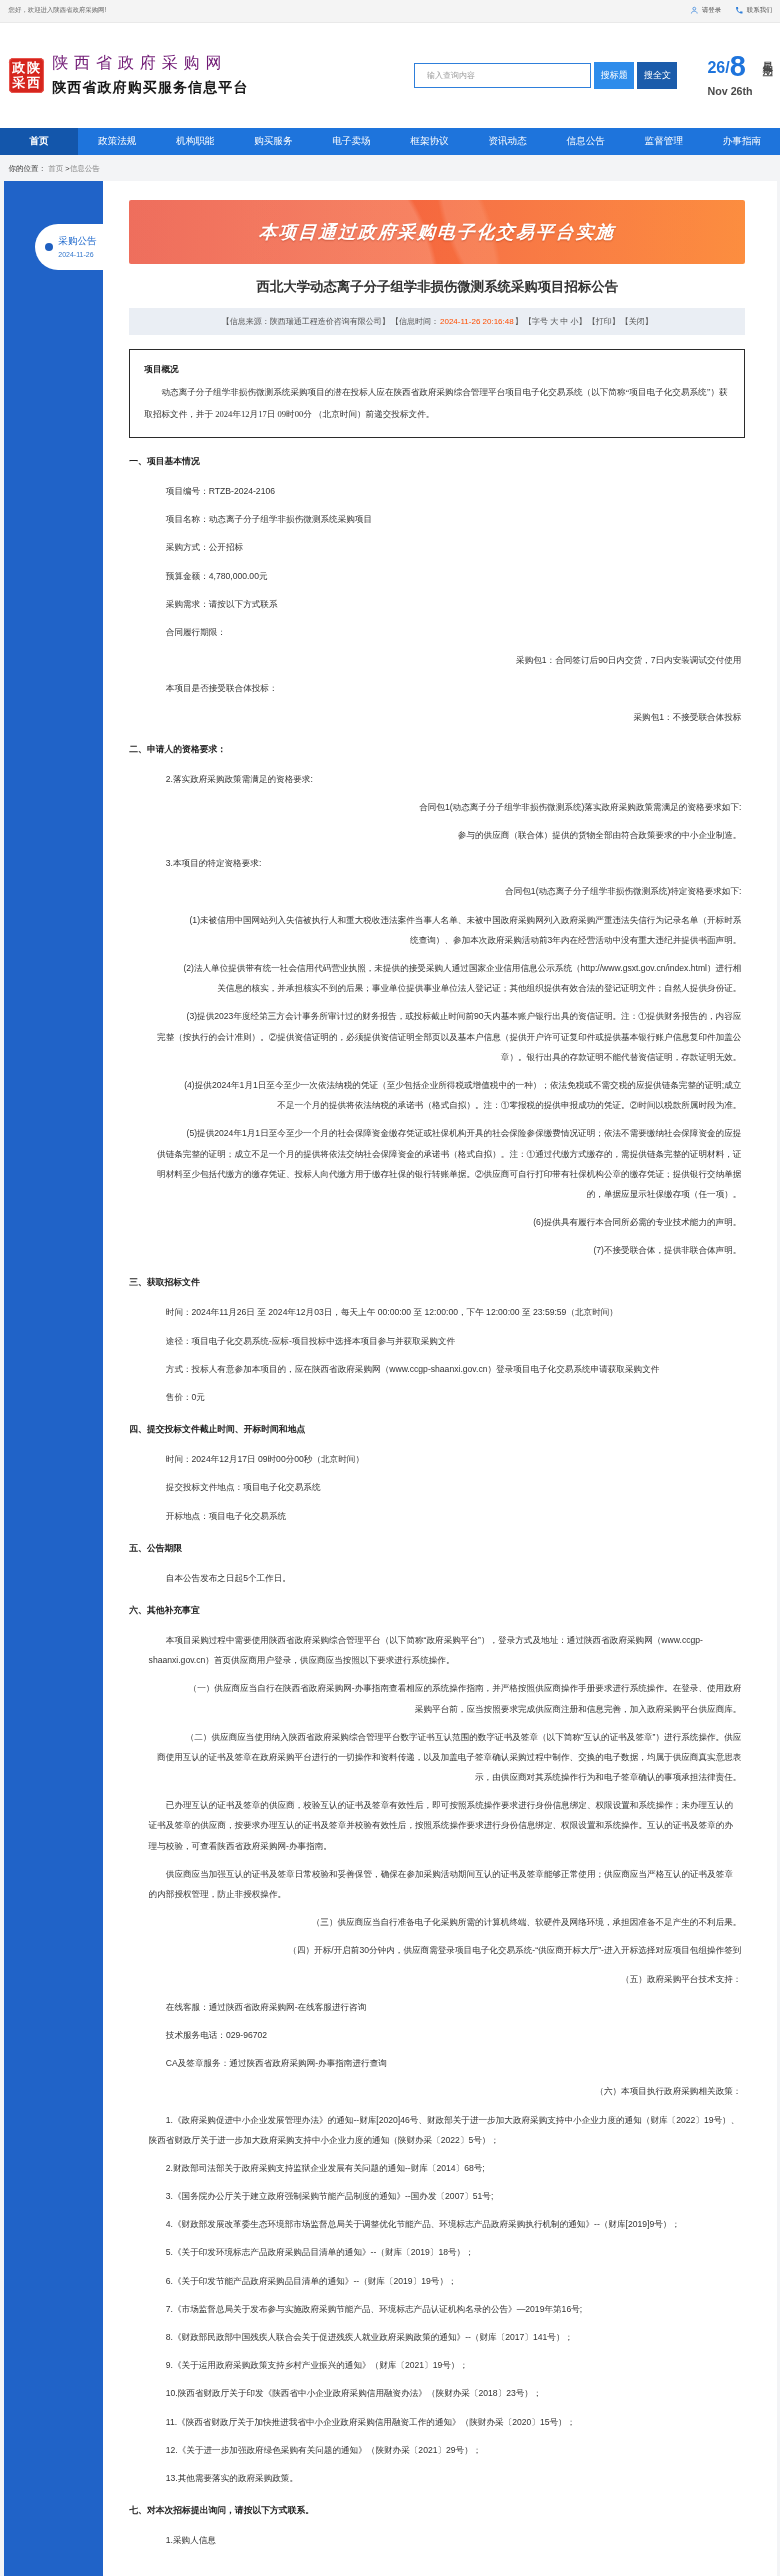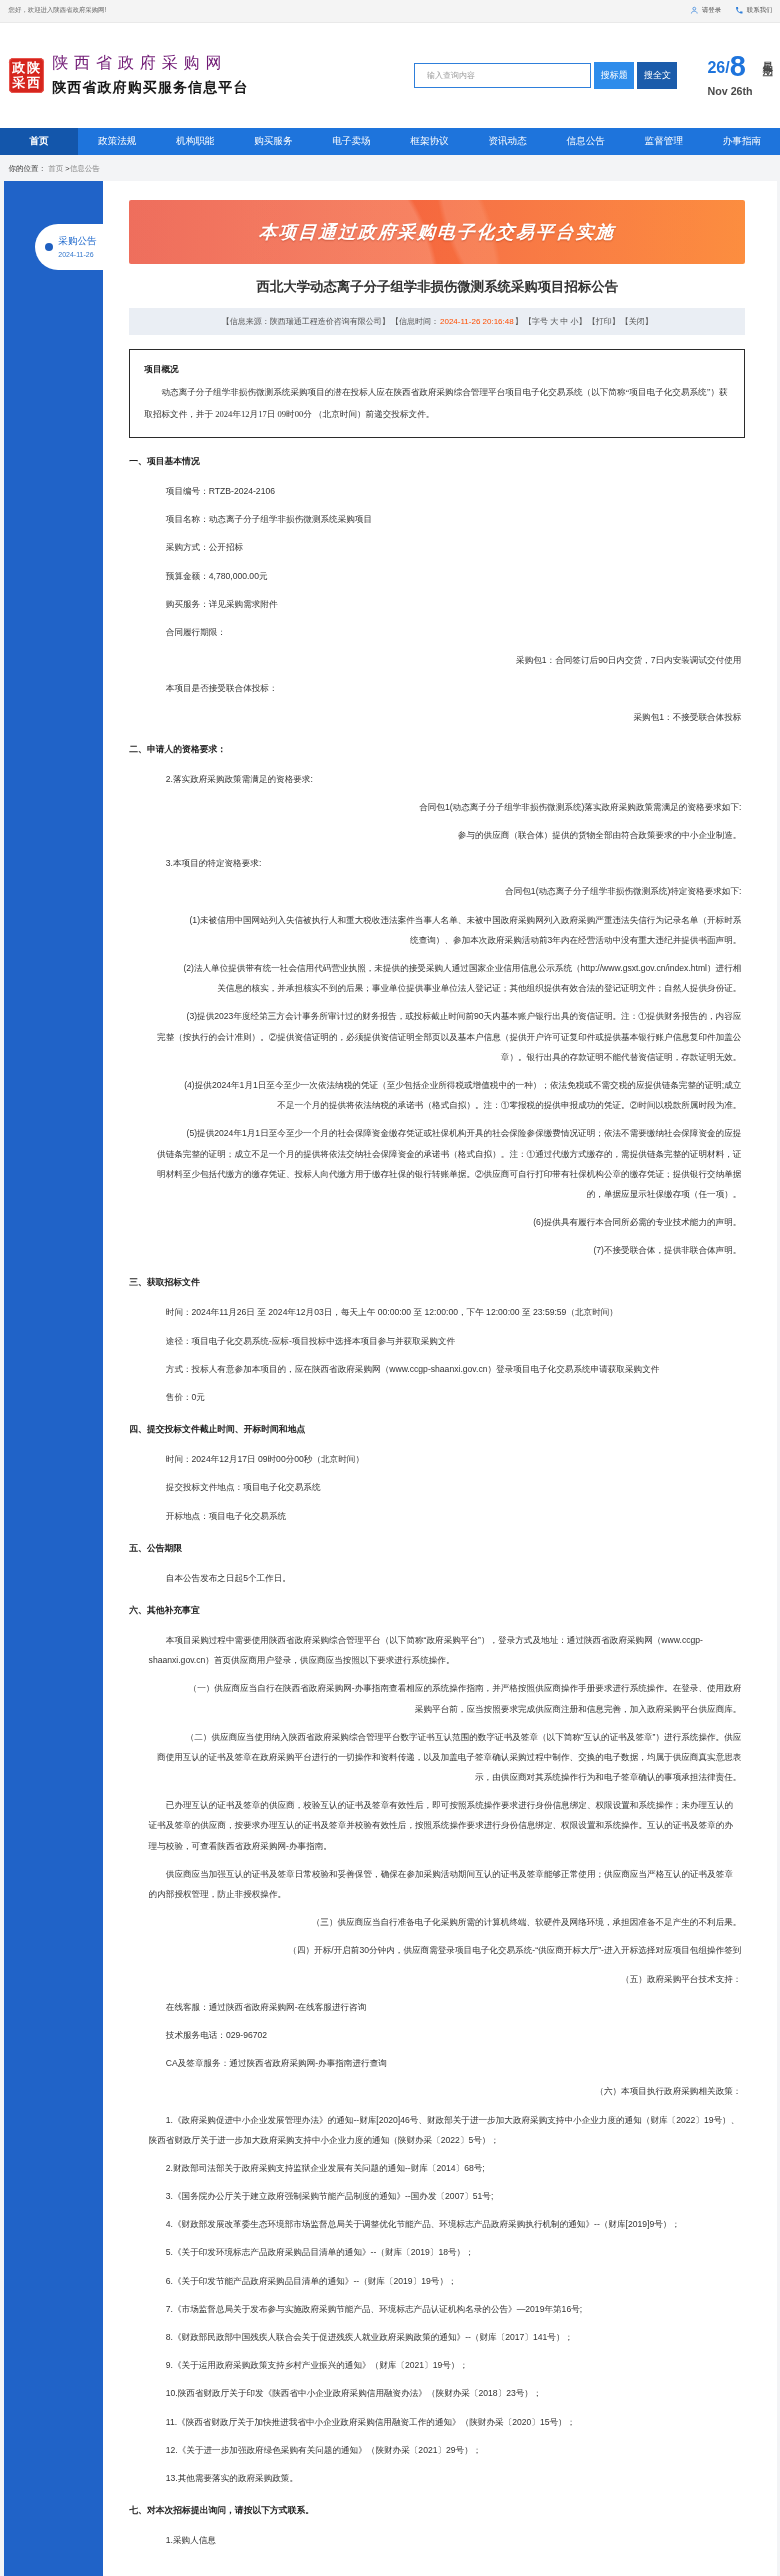--- a/index.html
+++ b/index.html
@@ -202,21 +202,21 @@
         <div class="overview-text">动态离子分子组学非损伤微测系统采购项目的潜在投标人应在陕西省政府采购综合管理平台项目电子化交易系统（以下简称“项目电子化交易系统”）获取招标文件，并于 2024年12月17日 09时00分 （北京时间）前递交投标文件。</div>
       </div>
     </div>
 
     <div class="blocks" id="blocks">
         <h3 class="sec-h">一、项目基本情况</h3>
         <p class="para">项目编号：RTZB-2024-2106</p>
         <p class="para">项目名称：动态离子分子组学非损伤微测系统采购项目</p>
         <p class="para">采购方式：公开招标</p>
         <p class="para">预算金额：4,780,000.00元</p>
-        <p class="para">购买服务：详见采购需求附件</p>
+        <p class="para">采购需求：请按以下方式联系</p>
         <p class="para">合同履行期限：</p>
         <p class="para ind2">采购包1：合同签订后90日内交货，7日内安装调试交付使用</p>
         <p class="para">本项目是否接受联合体投标：</p>
         <p class="para ind2">采购包1：不接受联合体投标</p>
         <h3 class="sec-h">二、申请人的资格要求：</h3>
         <p class="para">2.落实政府采购政策需满足的资格要求:</p>
         <p class="para ind2">合同包1(动态离子分子组学非损伤微测系统)落实政府采购政策需满足的资格要求如下:</p>
         <p class="para ind2">参与的供应商（联合体）提供的货物全部由符合政策要求的中小企业制造。</p>
         <p class="para">3.本项目的特定资格要求:</p>
         <p class="para ind2">合同包1(动态离子分子组学非损伤微测系统)特定资格要求如下:</p>

